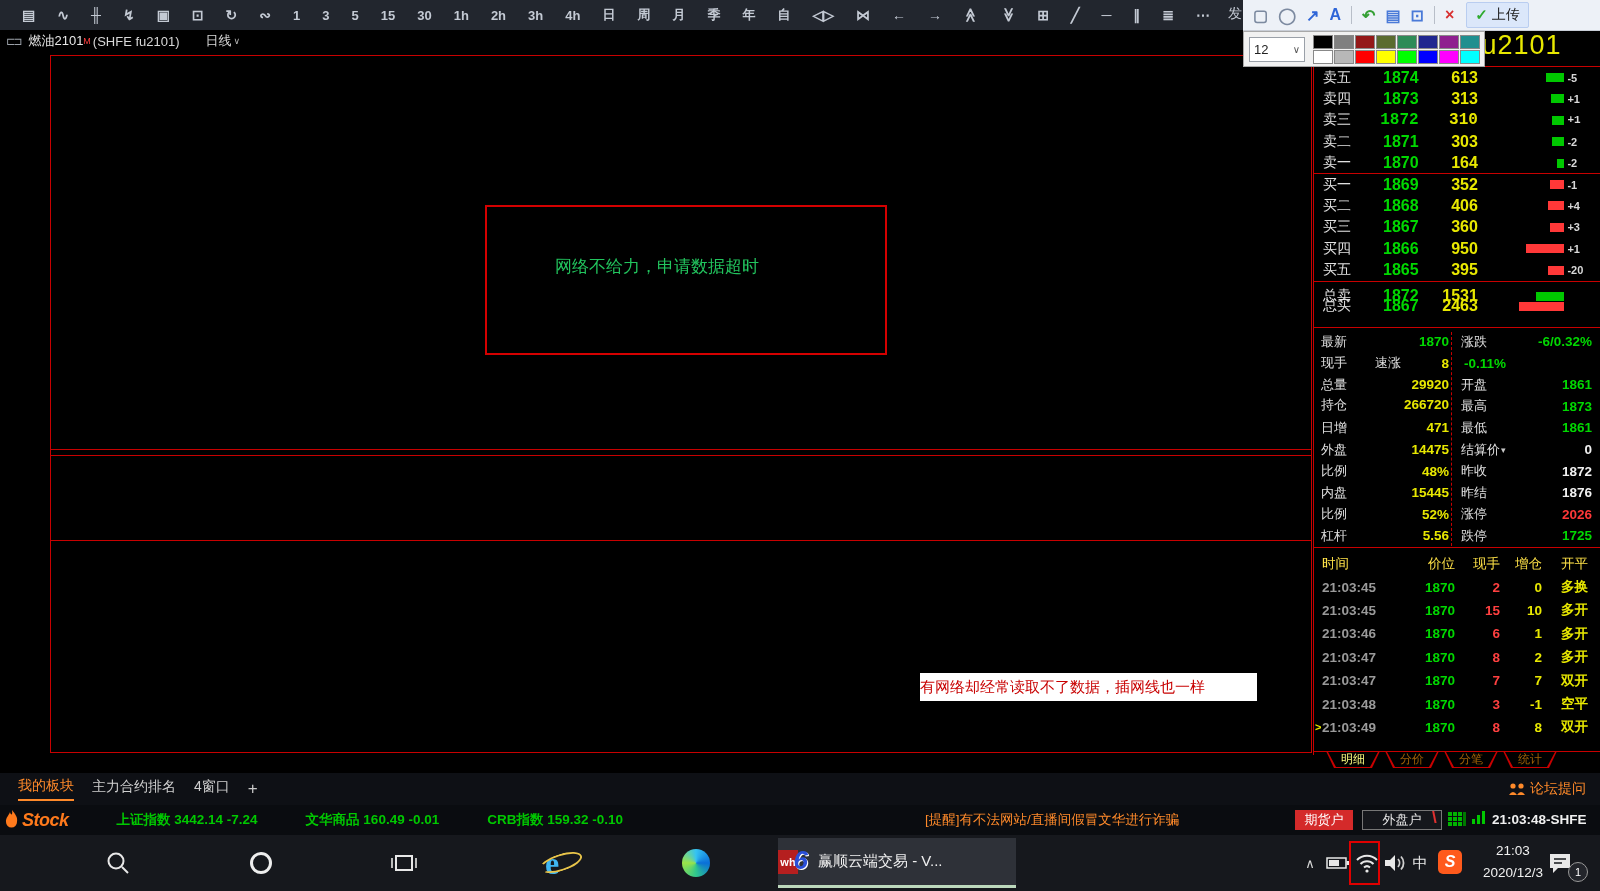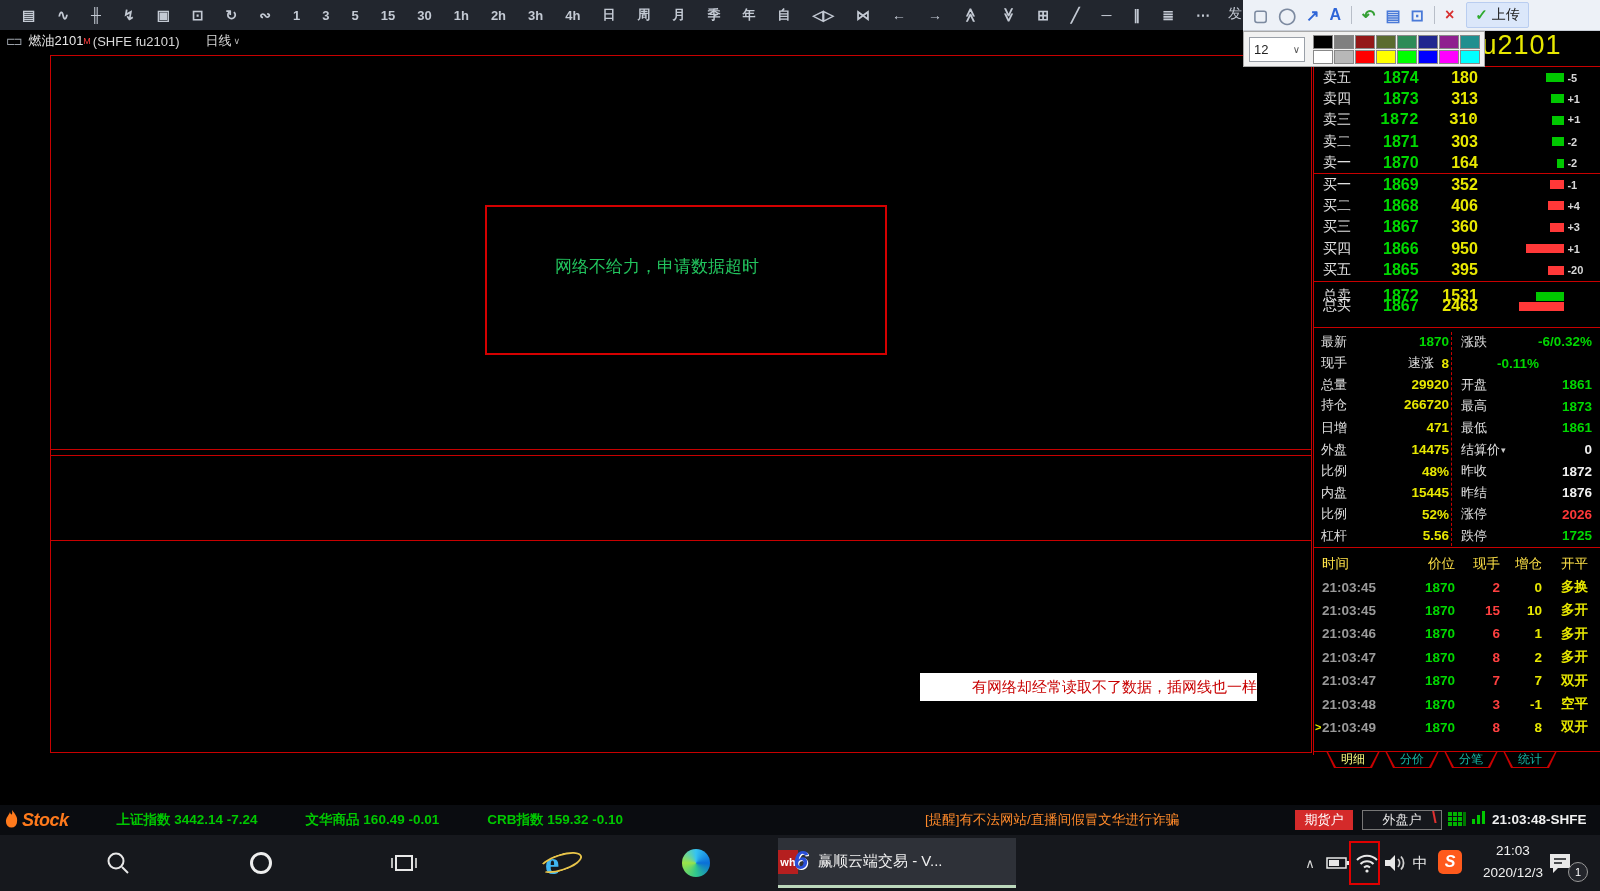--- a/index.html
+++ b/index.html
@@ -46,21 +46,21 @@
   #cex{margin-left:2px;}
   #cperiod{margin-left:26px;}
   #cchev{font-size:9px;margin-left:2px;color:#b8b8b8;}
 
   
   .redline{background:#c80000;}
   #chartbox{left:50px;top:55px;width:1262px;height:698px;border:1px solid #c80000;box-sizing:border-box;background:#000;}
   .hline{left:50px;width:1262px;height:1px;}
   #msgbox{left:485px;top:205px;width:402px;height:150px;border:2px solid #d40000;box-sizing:border-box;}
   #msgtext{left:555px;top:255px;color:#22c55e;font-size:17px;}
-  #rednote{left:920px;top:673px;width:337px;height:28px;background:#fff;display:flex;align-items:center;justify-content:flex-end;}
+  #rednote{left:920px;top:673px;width:337px;height:28px;background:#fff;display:flex;align-items:center;justify-content:flex-start;}
   #rednote span{color:#c80000;font-size:15px;font-family:"Liberation Serif",serif;white-space:nowrap;}
 
   
   #panel{left:1313px;top:52px;width:287px;height:705px;background:#000;}
   #pvline{left:1313px;top:52px;width:1px;height:703px;}
   .pline{left:1313px;width:287px;height:1px;}
   .obrow{position:absolute;left:1315px;width:283px;height:21px;display:flex;align-items:center;}
   .obrow .lb{width:42px;color:#e0e0e0;font-size:14px;margin-left:8px;}
   .obrow .pr{width:58px;text-align:right;color:#00d800;font-size:16px;font-weight:bold;}
   .obrow .vo{width:62px;text-align:right;color:#e8e800;font-size:16px;font-weight:bold;}
@@ -82,21 +82,21 @@
   .taperow .tm{width:78px;margin-left:7px;color:#9a9a9a;font-size:13.5px;}
   .taperow .pz{width:55px;text-align:right;color:#00d800;font-size:13.5px;}
   .taperow .lt{width:45px;text-align:right;color:#ff4040;font-size:13.5px;}
   .taperow .oi{width:42px;text-align:right;color:#e8e800;font-size:13.5px;}
   .taperow .ty{width:46px;text-align:right;color:#e8e800;font-size:13.5px;}
   .taperow.hd span{color:#fde047;font-weight:normal;font-size:13.5px;}
 
   #ptabs{left:1326px;top:751px;display:flex;gap:5px;z-index:5;}
   .ptabO{background:#c80000;clip-path:polygon(0 0,100% 0,calc(100% - 8px) 100%,8px 100%);padding:1px 1px 1px 1px;height:17px;box-sizing:border-box;}
   .ptabI{background:#000;clip-path:polygon(1px 0,calc(100% - 1px) 0,calc(100% - 9px) 100%,9px 100%);height:15px;display:flex;align-items:center;justify-content:center;padding:0 14px;}
-  .ptabI span{color:#14b8a6;font-size:12px;}
+  .ptabI span{color:#a16207;font-size:12px;}
   .ptabO.act .ptabI span{color:#ffff80;}
 
   
   #boardtabs{left:0;top:773px;width:1600px;height:32px;background:#0e1015;display:flex;align-items:center;}
   .btab{margin-left:18px;font-size:14px;color:#d0d0d0;padding-bottom:4px;}
   .btab.act{color:#ff8a2a;border-bottom:2px solid #ff8a2a;}
   #btadd{margin-left:18px;color:#c8c8c8;font-size:17px;}
   #forum{position:absolute;right:14px;top:7px;display:flex;align-items:center;color:#ff8a2a;font-size:14px;}
   #forum svg{margin-right:4px;}
 
@@ -250,21 +250,21 @@
   <div class="abs pline redline" style="top:66px;"></div>
   <div class="abs pline redline" style="top:173px;"></div>
   <div class="abs pline redline" style="top:281px;"></div>
   <div class="abs pline redline" style="top:327px;"></div>
   <div class="abs pline redline" style="top:547px;"></div>
   <div class="abs pline redline" style="top:751px;"></div>
   <div id="obrows">
       <div class="obrow" style="top: 67px;">
         <span class="lb">卖五</span>
         <span class="pr">1874</span>
-        <span class="vo">180</span>
+        <span class="vo">613</span>
         <span class="barzone">
           <span class="bar g" style="width: 18px;"></span>
         </span>
         <span class="dl">-5</span>
       </div>
       <div class="obrow" style="top: 88.4px;">
         <span class="lb">卖四</span>
         <span class="pr">1873</span>
         <span class="vo">313</span>
         <span class="barzone">
@@ -401,21 +401,21 @@
         <span class="vl c-yellow">52%</span>
       </div>
       <div class="strow" style="left: 1315px; top: 525.4px;">
         <span class="lb">杠杆</span>
         <span class="vl c-yellow">5.56</span>
       </div>
       <div class="strow" style="left: 1455px; top: 331px; width: 143px;">
         <span class="lb">涨跌</span>
         <span class="vl c-green">-6/0.32%</span>
       </div>
-      <div class="strow" style="left: 1402px; top: 352.6px; width: 143px;">
+      <div class="strow" style="left: 1369px; top: 352.6px; width: 143px;">
         <span class="lb">速涨</span>
         <span class="vl c-green">-0.11%</span>
       </div>
       <div class="strow" style="left: 1455px; top: 374.2px; width: 143px;">
         <span class="lb">开盘</span>
         <span class="vl c-green">1861</span>
       </div>
       <div class="strow" style="left: 1455px; top: 395.8px; width: 143px;">
         <span class="lb">最高</span>
         <span class="vl c-green">1873</span>
@@ -522,20 +522,37 @@
           <span>分笔</span>
         </div>
       </div>
       <div class="ptabO">
         <div class="ptabI">
           <span>统计</span>
         </div>
       </div>
     </div>
 
+  <div id="boardtabs" class="abs">
+    <span id="btlist" style="display:flex;align-items:center;">
+        <span class="btab act">我的板块</span>
+        <span class="btab">主力合约排名</span>
+        <span class="btab">4窗口</span>
+      </span>
+    <span id="btadd">+</span>
+    <span id="forum">
+      <svg width="18" height="14" viewBox="0 0 18 14">
+        <circle cx="5" cy="4" r="2.6" fill="#ff8a2a"></circle>
+          <path d="M1 13 q4 -6 8 0 z" fill="#ff8a2a"></path>
+        <circle cx="13" cy="4" r="2.6" fill="#ff8a2a"></circle>
+          <path d="M9 13 q4 -6 8 0 z" fill="#ff8a2a"></path>
+      </svg>
+      <span>论坛提问</span>
+    </span>
+  </div>
 
   <div id="statusbar" class="abs">
     <span id="wlogo">
       <svg width="20" height="22" viewBox="0 0 20 22">
         <path d="M10 1 C13 5 16 8 15 13 A5.5 5.5 0 0 1 4 13 C3.5 9 7 6 8 3 C8.5 6 11 7 10 1 z" fill="#ff7a1c"></path>
       </svg>
       <span class="txt">Stock</span>
     </span>
     <span id="idxlist" style="display:flex;">
         <span class="idx">上证指数  3442.14  -7.24</span>

